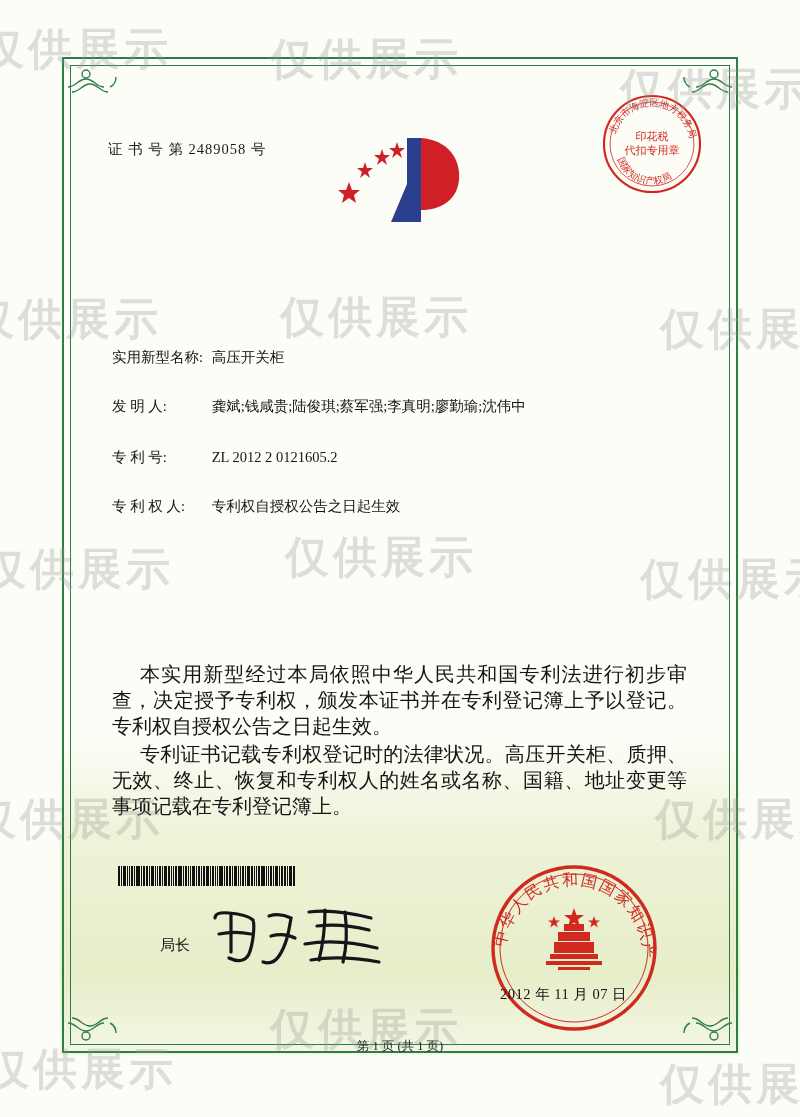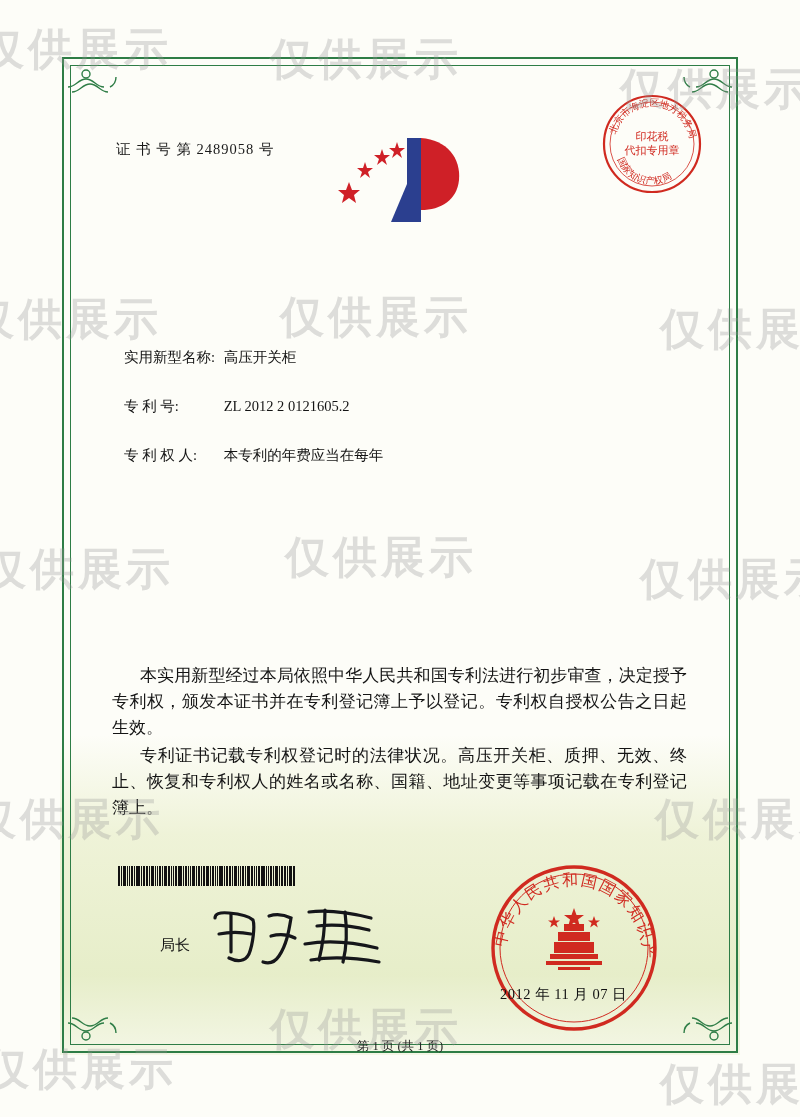--- a/index.html
+++ b/index.html
@@ -58,21 +58,21 @@
   }
   .corner svg { display: block; }
   .corner.tl { left: 66px;  top: 61px; }
   .corner.tr { left: 680px; top: 61px; transform: scaleX(-1); }
   .corner.bl { left: 66px;  top: 1009px; transform: scaleY(-1); }
   .corner.br { left: 680px; top: 1009px; transform: scale(-1,-1); }
 
   
   .cert-no {
     position: absolute;
-    left: 116px; top: 140px;
+    left: 108px; top: 140px;
     font-size: 14.5px;
     letter-spacing: 1px;
     color: #1a1a1a;
     white-space: nowrap;
   }
   .logo {
     position: absolute;
     left: 335px; top: 122px;
     width: 130px; height: 108px;
   }
@@ -97,38 +97,38 @@
   .fields {
     position: absolute;
     left: 112px; top: 348px;
     width: 600px;
   }
   .field {
     font-size: 14.5px;
     color: #141414;
     margin-bottom: 30px;
     white-space: nowrap;
-    margin-left: 12px;
   }
   .field .lbl {
     display: inline-block;
     min-width: 96px;
   }
   .field .val { }
   .field.names { margin-bottom: 32px; }
 
   
   .body-text {
     position: absolute;
     left: 112px; top: 663px;
     width: 575px;
-    font-size: 17px;
+    font-size: 20px;
     line-height: 26px;
     color: #141414;
     text-align: justify;
+    font-family: Liberation Mono, monospace;
   }
   .body-text p {
     margin: 0 0 2px 0;
     text-indent: 28px;
   }
 
   
   .barcode {
     position: absolute;
     left: 118px; top: 866px;
@@ -274,27 +274,31 @@
       <text x="52" y="62" font-size="11" fill="#d02a20" text-anchor="middle" font-family="'Liberation Serif',serif">代扣专用章</text>
     </svg>
   </div>
 
 
   <div class="fields">
     <div class="field">
       <span class="lbl">实用新型名称:</span>
       <span class="val">高压开关柜</span>
     </div>
+    <div class="field names">
+      <span class="lbl">发 明 人:</span>
+      <span class="val">龚斌;钱咸贵;陆俊琪;蔡军强;李真明;廖勤瑜;沈伟中</span>
+    </div>
     <div class="field">
       <span class="lbl">专 利 号:</span>
       <span class="val">ZL 2012 2 0121605.2</span>
     </div>
     <div class="field">
       <span class="lbl">专 利 权 人:</span>
-      <span class="val">本专利的年费应当在每年</span>
+      <span class="val">专利权自授权公告之日起生效</span>
     </div>
   </div>
 
   <div class="body-text">
     <p>本实用新型经过本局依照中华人民共和国专利法进行初步审查，决定授予专利权，颁发本证书并在专利登记簿上予以登记。专利权自授权公告之日起生效。</p>
     <p>专利证书记载专利权登记时的法律状况。高压开关柜、质押、无效、终止、恢复和专利权人的姓名或名称、国籍、地址变更等事项记载在专利登记簿上。</p>
   </div>
 
   <div class="barcode">
     <i style="width:2px"></i>

